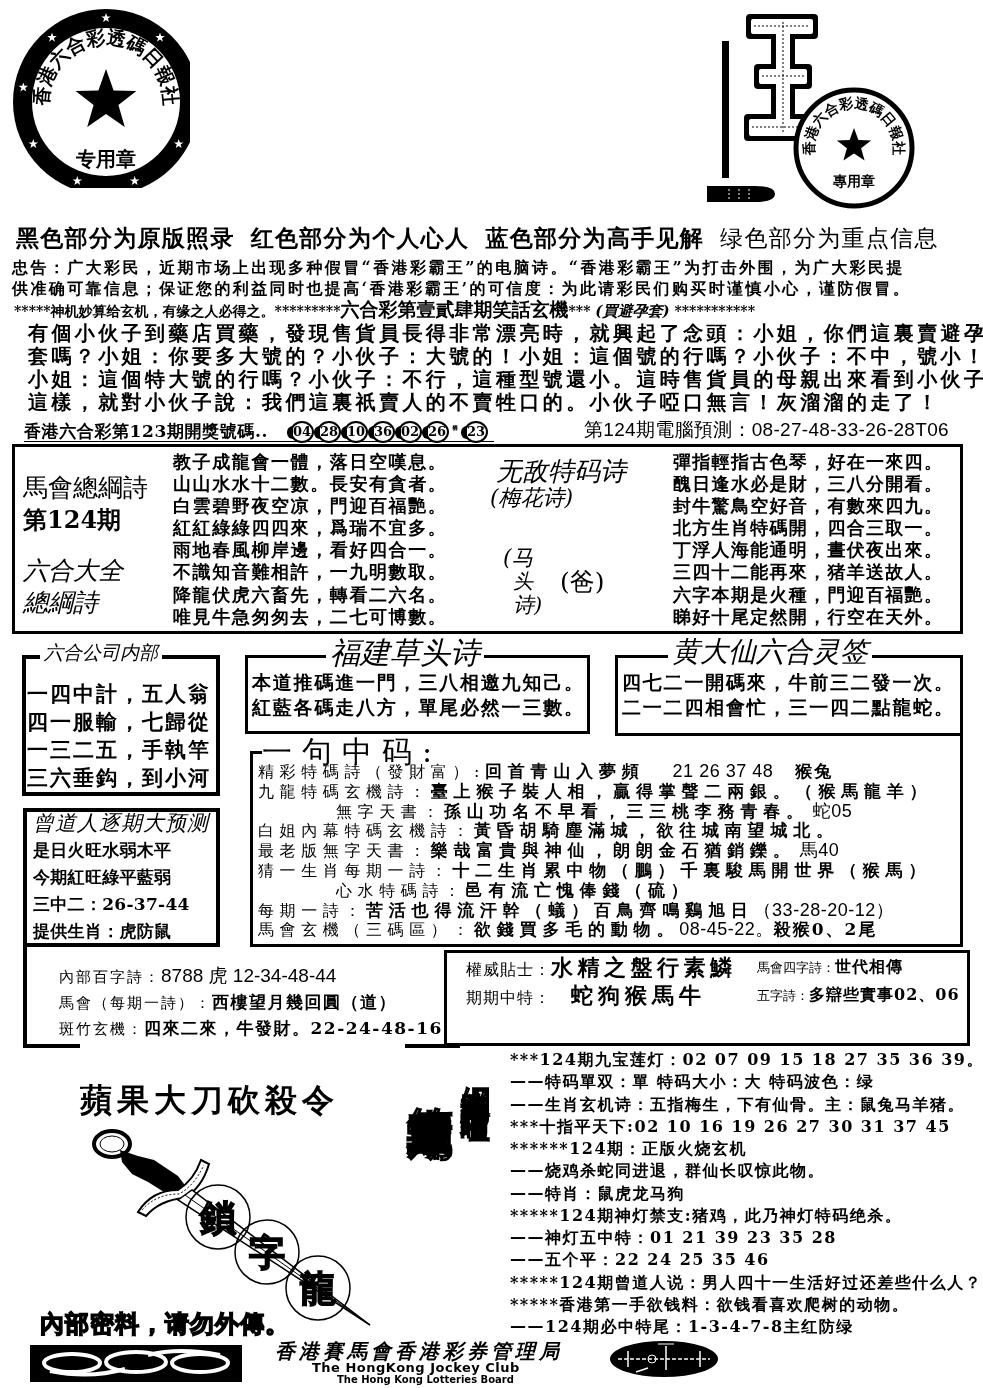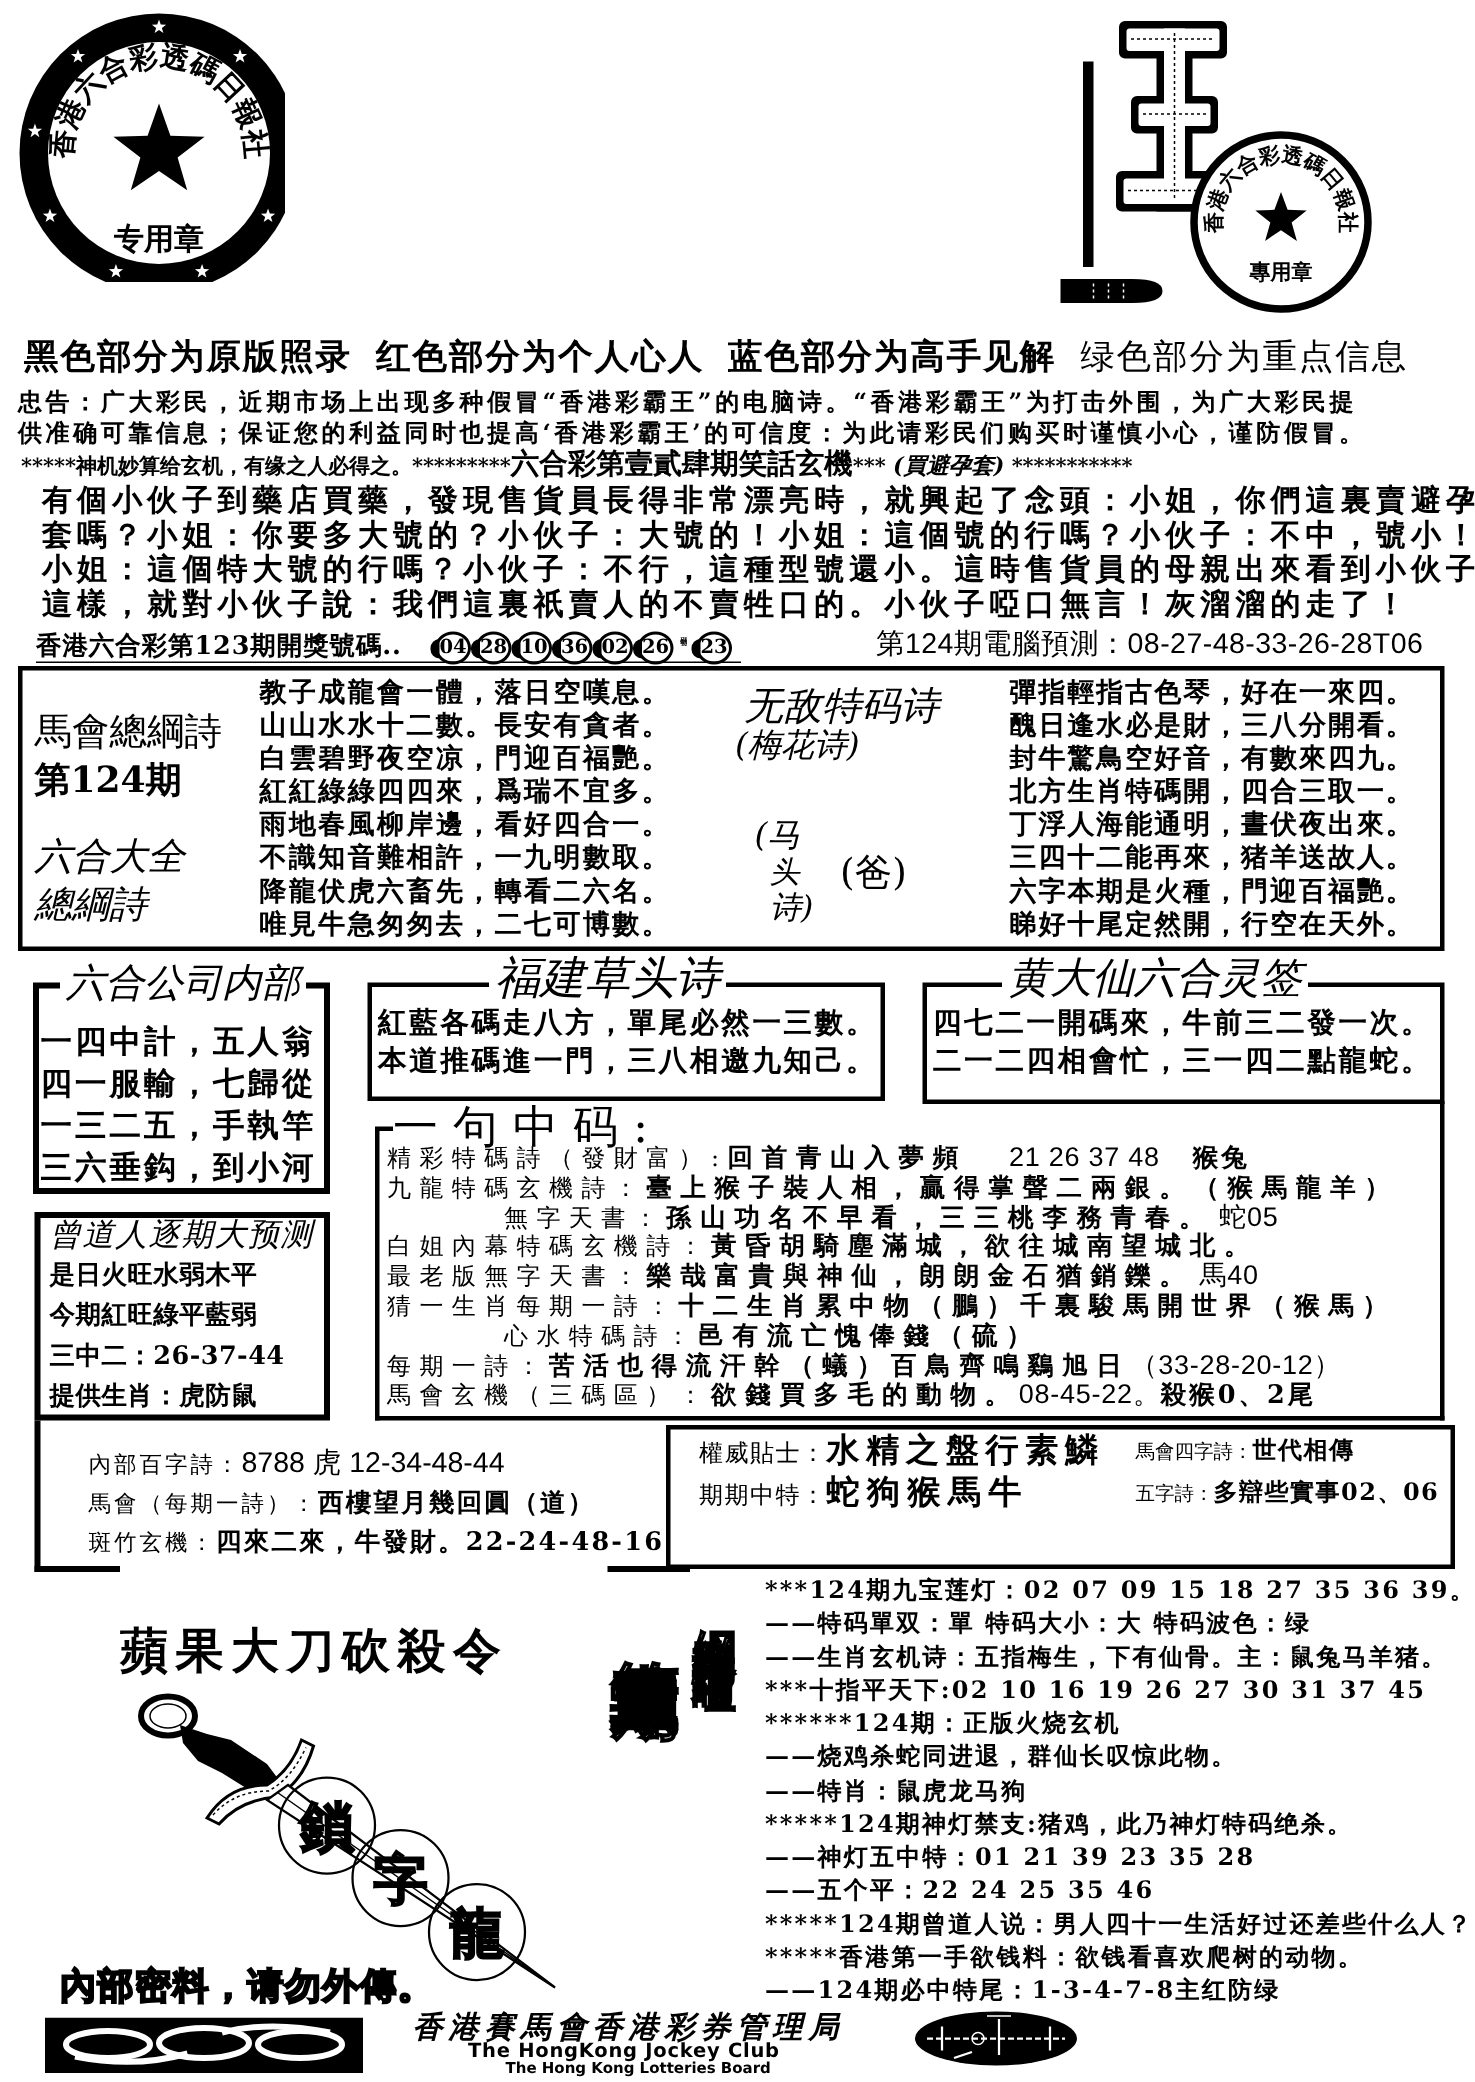--- a/index.html
+++ b/index.html
@@ -216,33 +216,33 @@
     <div>醜日逢水必是財，三八分開看。</div>
     <div>封牛驚鳥空好音，有數來四九。</div>
     <div>北方生肖特碼開，四合三取一。</div>
     <div>丁浮人海能通明，晝伏夜出來。</div>
     <div>三四十二能再來，猪羊送故人。</div>
     <div>六字本期是火種，門迎百福艷。</div>
     <div>睇好十尾定然開，行空在天外。</div>
   </div>
 
   <div class="box" style="left:22px;top:655px;width:198px;height:141px;border-width:4px;"></div>
-  <div class="box-title" style="left:40px;top:642px;font-size:26px;">六合公司内部</div>
+  <div class="box-title" style="left:40px;top:642px;font-size:19px;">六合公司内部</div>
   <div class="abs co-lines">
     <div>一四中計，五人翁</div>
     <div>四一服輸，七歸從</div>
     <div>一三二五，手執竿</div>
     <div>三六垂鈎，到小河</div>
   </div>
 
   <div class="box" style="left:245px;top:655px;width:345px;height:79px;"></div>
   <div class="box-title" style="left:326px;top:636px;font-size:30px;">福建草头诗</div>
   <div class="abs fj-lines" style="left:252px;top:670px;">
+    <div>本道推碼進一門，三八相邀九知己。</div>
     <div>紅藍各碼走八方，單尾必然一三數。</div>
-    <div>本道推碼進一門，三八相邀九知己。</div>
   </div>
 
   <div class="box" style="left:615px;top:655px;width:348px;height:81px;"></div>
   <div class="box-title" style="left:668px;top:637px;font-size:28px;">黄大仙六合灵签</div>
   <div class="abs fj-lines" style="left:622px;top:670px;">
     <div>四七二一開碼來，牛前三二發一次。</div>
     <div>二一二四相會忙，三一四二點龍蛇。</div>
   </div>
 
   <div class="bar" style="left:960px;top:734px;width:3px;height:213px;"></div>
@@ -300,21 +300,21 @@
   </div>
 
   <div class="box" style="left:444px;top:950px;width:526px;height:96px;"></div>
   <div class="abs tip-row" style="left:466px;top:954px;">
     <span class="tip-label">權威貼士：</span><span class="tip-value">水精之盤行素鱗</span>
   </div>
   <div class="abs tip-row" style="left:757px;top:954px;">
     <span class="tip-sublabel">馬會四字詩：</span><span class="tip-subvalue">世代相傳</span>
   </div>
   <div class="abs tip-row" style="left:466px;top:982px;">
-    <span class="tip-label">期期中特：</span><span class="tip-value" style="letter-spacing:5px;">蛇狗猴馬牛</span>
+    <span class="tip-label">期期中特：</span><span class="tip-value" style="letter-spacing:5px;margin-left:20px;">蛇狗猴馬牛</span>
   </div>
   <div class="abs tip-row" style="left:757px;top:982px;">
     <span class="tip-sublabel">五字詩：</span><span class="tip-subvalue">多辯些實事02、06</span>
   </div>
 
   <div class="abs apple-title">蘋果大刀砍殺令</div>
 
   <svg class="abs" style="left:80px;top:1120px" width="300" height="215" viewBox="0 0 300 215">
     <ellipse cx="32" cy="24" rx="18" ry="13" fill="none" stroke="#000" stroke-width="4"></ellipse>
     <ellipse cx="32" cy="24" rx="12" ry="8" fill="none" stroke="#000" stroke-width="1"></ellipse>

